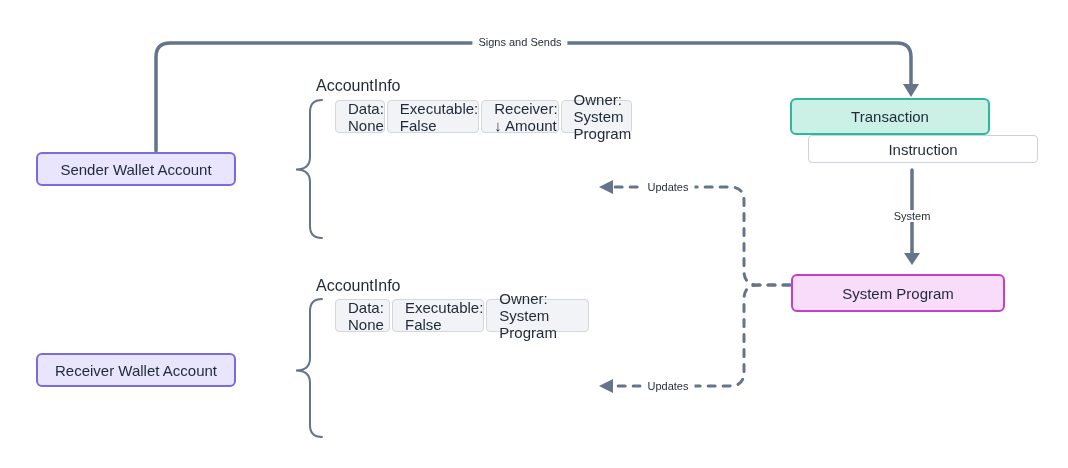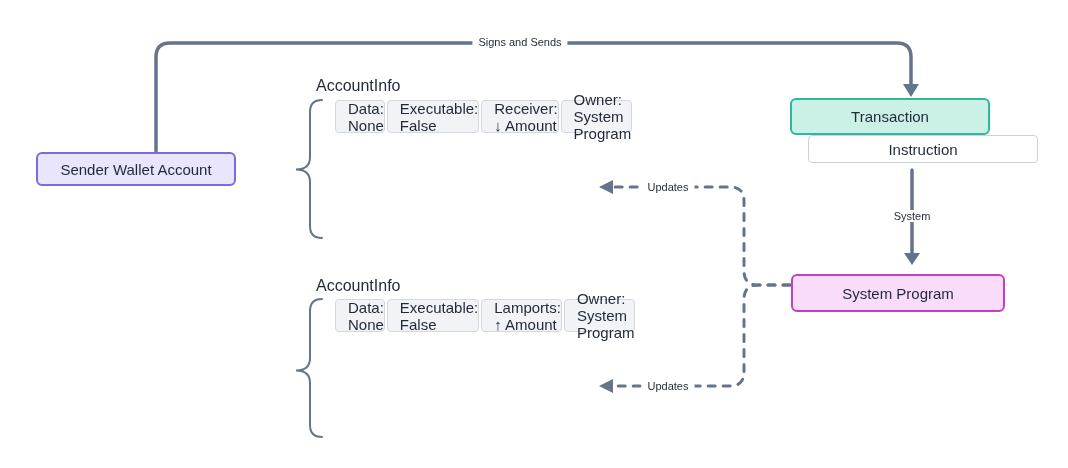--- a/index.html
+++ b/index.html
@@ -117,37 +117,37 @@
 
     <path d="M790 285 L758 285 Q744 285 744 299 L744 372 Q744 386 730 386 L606 386" fill="none" stroke="var(--line,#64748b)" stroke-width="3" stroke-linecap="round" stroke-dasharray="7 8"></path>
     <polygon points="613,379 613,393 599,386" fill="var(--line,#64748b)"></polygon>
 
     <path d="M322 100 Q310 100 310 112 L310 157 Q310 169.5 296 169.5 Q310 169.5 310 182 L310 226 Q310 238 322 238" fill="none" stroke="var(--line,#64748b)" stroke-width="2" stroke-linecap="round"></path>
 
     <path d="M322 299 Q310 299 310 311 L310 358 Q310 370.5 296 370.5 Q310 370.5 310 383 L310 425 Q310 437 322 437" fill="none" stroke="var(--line,#64748b)" stroke-width="2" stroke-linecap="round"></path>
   </svg>
 
   <div class="node wallet sender">Sender Wallet Account</div>
+  <div class="node wallet receiver">Receiver Wallet Account</div>
   <div class="node transaction">Transaction</div>
   <div class="node instruction">Instruction</div>
   <div class="node system">System Program</div>
 
   <div class="acct-title sender-title">AccountInfo</div>
   <div class="acct-table sender-table">
     <div class="acct-row">Data: None</div>
     <div class="acct-row">Executable: False</div>
     <div class="acct-row">Receiver: ↓ Amount</div>
     <div class="acct-row">Owner: System Program</div>
   </div>
 
   <div class="acct-title receiver-title">AccountInfo</div>
   <div class="acct-table receiver-table">
     <div class="acct-row">Data: None</div>
     <div class="acct-row">Executable: False</div>
-    <div class="acct-row">Lamports: ↑ Amount</div>
     <div class="acct-row">Owner: System Program</div>
   </div>
 
   <div class="edge-label lbl-signs">Signs and Sends</div>
   <div class="edge-label lbl-invokes">System</div>
   <div class="edge-label lbl-updates1">Updates</div>
   <div class="edge-label lbl-updates2">Updates</div>
 
 </div>
 

